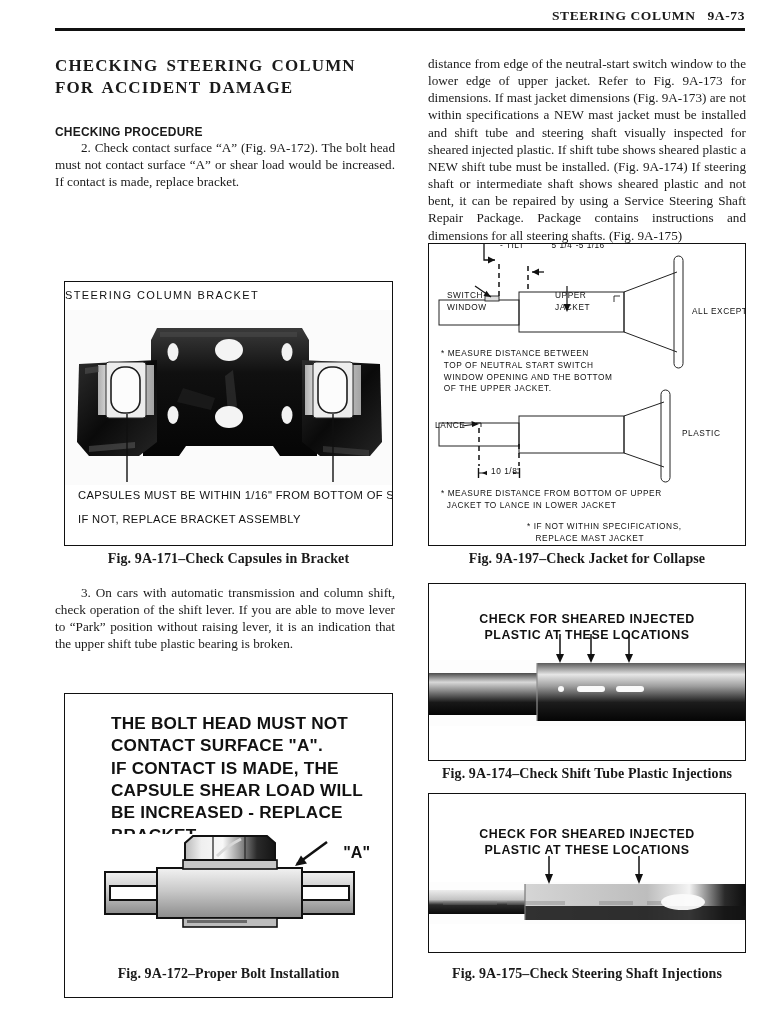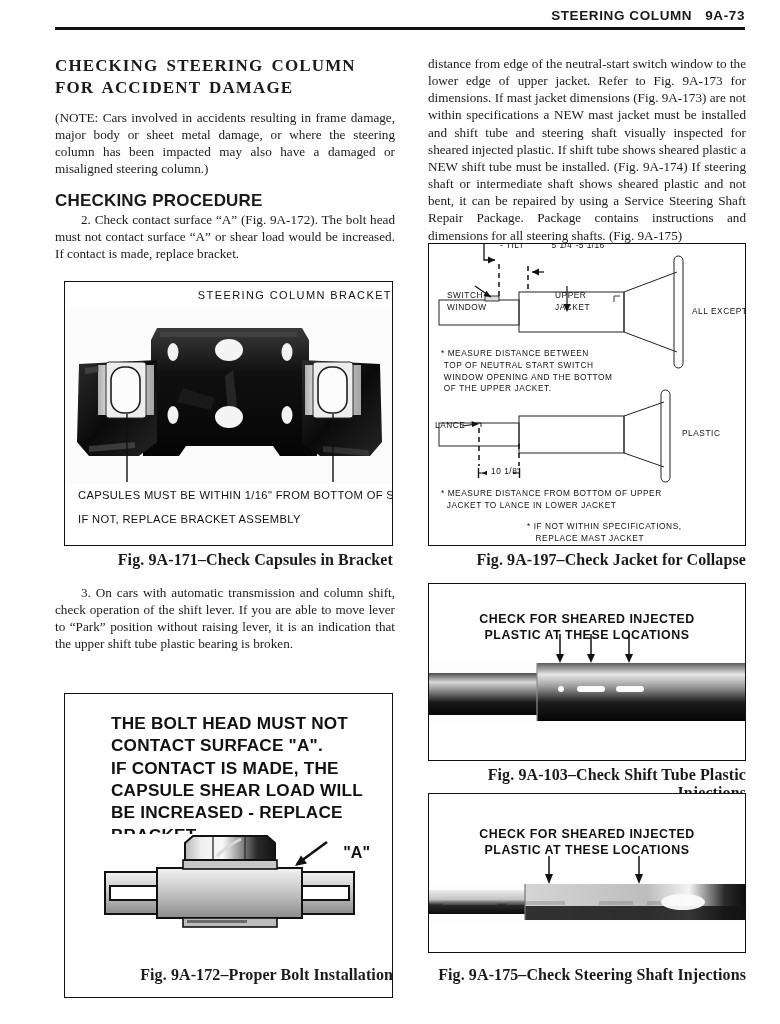--- a/index.html
+++ b/index.html
@@ -14,21 +14,21 @@
     overflow: hidden;
   }
 
   
   #page-header {
     position: absolute;
     left: 55px; top: 8px; width: 690px;
   }
   #page-header .head-text {
     text-align: right;
-    font-family: Liberation Sans, sans-serif;
+    font-family: Liberation Serif, serif;
     font-weight: bold;
     font-size: 13.5px;
     letter-spacing: 0.6px;
     white-space: pre;
   }
   #page-header .rule {
     margin-top: 4px;
     height: 2.5px;
     background: #111;
   }
@@ -47,23 +47,23 @@
     font-weight: bold;
     font-size: 17px;
     letter-spacing: 1.1px;
     margin: 0 0 10px 0;
     line-height: 1.28;
     word-spacing: 3px;
   }
   h3.sub {
     font-family: "Liberation Sans", sans-serif;
     font-weight: bold;
-    font-size: 17px;
+    font-size: 12px;
     letter-spacing: 0.2px;
-    margin: 14px 0 0 0;
+    margin: 26px 0 0 0;
   }
   p.body {
     margin: 0;
     font-size: 13.2px;
     line-height: 1.30;
     text-align: justify;
     text-justify: inter-word;
     hyphens: none;
   }
   p.body.indent { text-indent: 26px; }
@@ -72,32 +72,32 @@
   
   .figbox {
     position: absolute;
     border: 1.6px solid #111;
     background: #fff;
     box-sizing: border-box;
     overflow: hidden;
   }
   .figcap {
     position: absolute;
-    text-align: right;
+    text-align: center;
     font-family: "Liberation Serif", serif;
     font-weight: bold;
-    font-size: 16px;
+    font-size: 14px;
     letter-spacing: 0.1px;
   }
 
   
   #fig171 { left: 64px; top: 281px; width: 329px; height: 265px; }
   #fig171 .f-title {
     position: absolute; top: 7px; left: 0; width: 100%;
-    text-align: right;
+    text-align: left;
     font-family: "Liberation Sans", sans-serif;
     font-size: 11px; letter-spacing: 1.4px; color: #111;
   }
   #fig171 .note1, #fig171 .note2 {
     position: absolute; left: 13px;
     font-family: "Liberation Sans", sans-serif;
     font-size: 11.2px; letter-spacing: 0.35px; color: #111;
     white-space: nowrap;
   }
   #fig171 .note1 { top: 207px; }
@@ -165,21 +165,20 @@
 </head>
 <body>
 
 <div id="page-header">
   <div class="head-text">STEERING COLUMN   9A-73</div>
   <div class="rule"></div>
 </div>
 
 <div class="col" id="col-left">
   <h2 class="sect">CHECKING STEERING COLUMN FOR ACCIDENT DAMAGE</h2>
-  <p class="body">(NOTE: Cars involved in accidents resulting in frame damage, major body or sheet metal damage, or where the steering column has been impacted may also have a damaged or misaligned steering column.)</p>
   <h3 class="sub">CHECKING PROCEDURE</h3>
   <p class="body indent">2. Check contact surface “A” (Fig. 9A-172). The bolt head must not contact surface “A” or shear load would be increased. If contact is made, replace bracket.</p>
 </div>
 
 <div class="col" id="col-left-lower" style="left:55px; top:584px; width:340px;">
   <p class="body indent">3. On cars with automatic transmission and column shift, check operation of the shift lever. If you are able to move lever to “Park” position without raising lever, it is an indication that the upper shift tube plastic bearing is broken.</p>
 </div>
 
 <div class="col" id="col-right">
   <p class="body">distance from edge of the neutral-start switch window to the lower edge of upper jacket. Refer to Fig. 9A-173 for dimensions. If mast jacket dimensions (Fig. 9A-173) are not within specifications a NEW mast jacket must be installed and shift tube and steering shaft visually inspected for sheared injected plastic. If shift tube shows sheared plastic a NEW shift tube must be installed. (Fig. 9A-174) If steering shaft or intermediate shaft shows sheared plastic and not bent, it can be repaired by using a Service Steering Shaft Repair Package. Package contains instructions and dimensions for all steering shafts. (Fig. 9A-175)</p>
@@ -359,21 +358,21 @@
   </svg>
   <svg style="position:absolute; left:0; top:48px;" width="318" height="40">
     <path d="M131,2 L131,28" stroke="#111" stroke-width="1.5"></path>
     <path d="M131,31 l-4,-9 l8,0 z" fill="#111"></path>
     <path d="M162,2 L162,28" stroke="#111" stroke-width="1.5"></path>
     <path d="M162,31 l-4,-9 l8,0 z" fill="#111"></path>
     <path d="M200,2 L200,28" stroke="#111" stroke-width="1.5"></path>
     <path d="M200,31 l-4,-9 l8,0 z" fill="#111"></path>
   </svg>
 </div>
-<div class="figcap" id="cap174">Fig. 9A-103–Check Shift Tube Plastic Injections</div>
+<div class="figcap" id="cap174">Fig. 9A-174–Check Shift Tube Plastic Injections</div>
 
 <div class="figbox" id="fig172">
   <div class="big">THE BOLT HEAD MUST NOT
 CONTACT SURFACE "A".
 IF CONTACT IS MADE, THE
 CAPSULE SHEAR LOAD WILL
 BE INCREASED - REPLACE
 BRACKET.</div>
 
   <svg style="position:absolute; left:0; top:140px;" width="329" height="122" viewBox="0 0 329 122">

